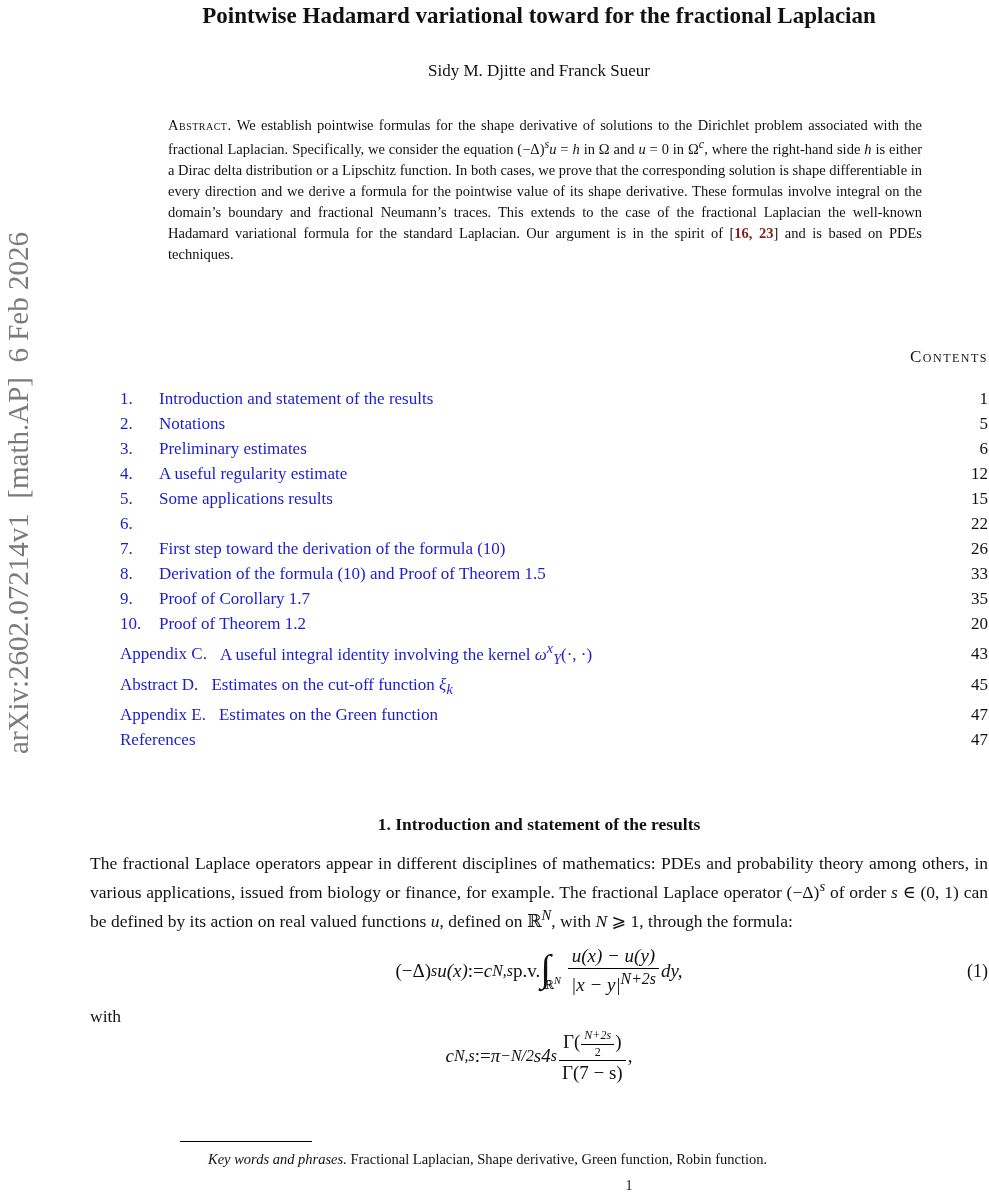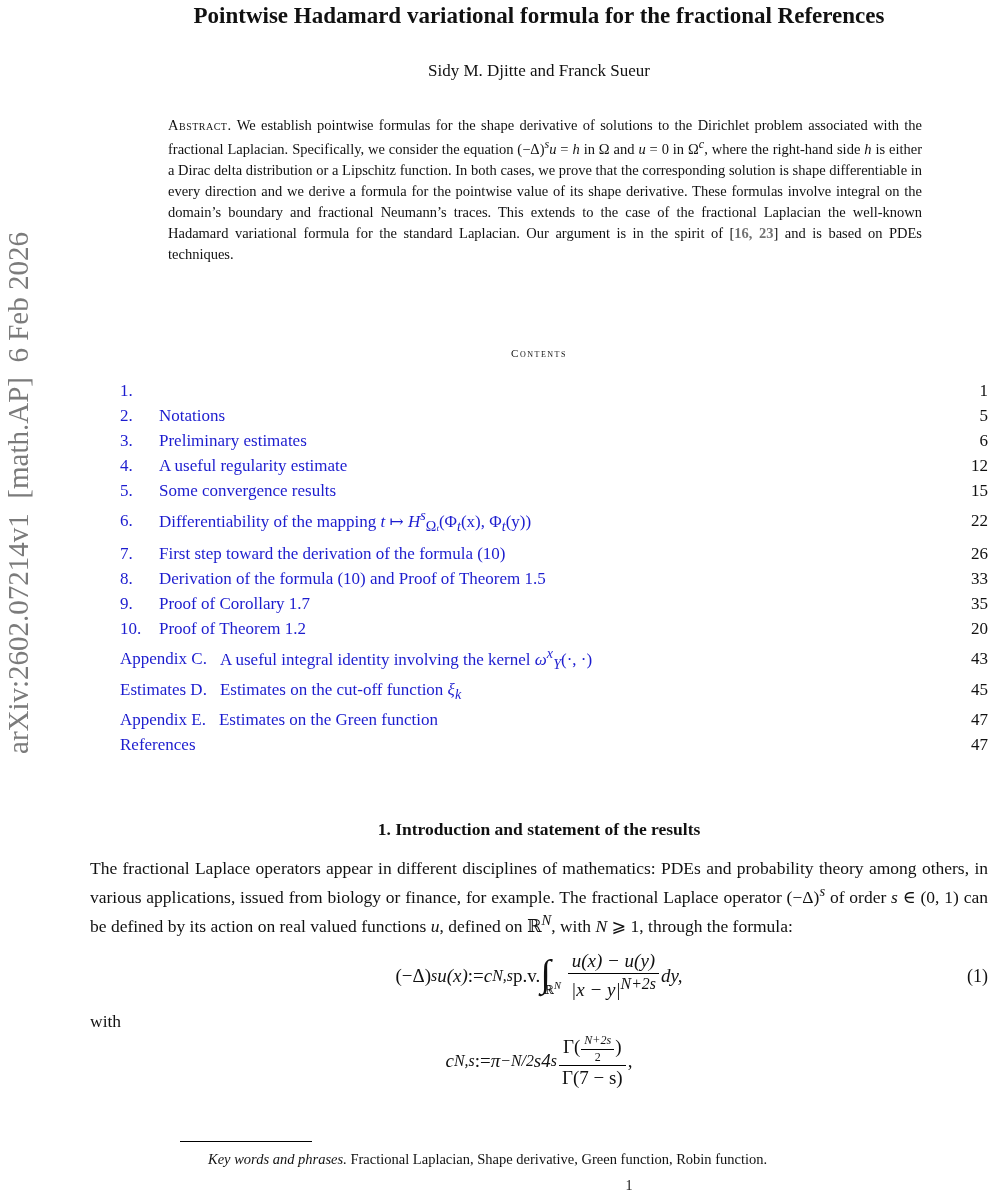--- a/index.html
+++ b/index.html
@@ -3,21 +3,21 @@
 <meta charset="utf-8">
 <style>
   html,body{margin:0;padding:0;}
   body{
     width:989px;height:1200px;position:relative;overflow:hidden;
     background:#ffffff;color:#111;
     font-family:"Liberation Serif","DejaVu Serif",serif;
   }
   .it{font-style:italic;}
   .tiny{font-size:9px;}
-  .cite{color:#737373;font-weight:bold;}
+  .cite{color:#7f1d1d;font-weight:bold;}
 
   .watermark{
     position:absolute;top:858px;left:2px;width:730px;
     transform:rotate(-90deg);transform-origin:0 0;
     font-size:29px;color:#7b7b7b;text-align:center;white-space:pre;
   }
 
   .page{position:absolute;left:90px;top:0;width:898px;}
 
   .title{
@@ -26,21 +26,21 @@
   }
   .authors{text-align:center;font-size:17px;margin-top:30px;}
 
   .abstract{
     margin:34px 66px 0 78px;
     font-size:14.5px;line-height:1.45;text-align:justify;
   }
   .sc{font-variant:small-caps;letter-spacing:0.5px;}
 
   .contents-head{
-    text-align:center;margin-top:82px;font-size:11px;
+    text-align:right;margin-top:82px;font-size:17px;
     font-variant:small-caps;letter-spacing:1.5px;
   }
 
   .toc{margin-top:19px;margin-left:30px;font-size:17px;color:#1c1ccf;}
   .toc-row{display:flex;align-items:baseline;line-height:25px;}
   .toc-prefix{display:inline-block;min-width:26px;margin-right:13px;}
   .toc-prefix:empty{display:none;margin:0;}
   .toc-fill{flex:1;}
   .toc-page{color:#111;}
 
@@ -68,31 +68,32 @@
   .footnote-text{text-indent:28px;}
   .pagenum{position:absolute;left:90px;top:1178px;width:898px;text-align:center;font-size:14px;}
 </style>
 </head>
 <body>
 
 <div class="watermark">arXiv:2602.07214v1  [math.AP]  6 Feb 2026</div>
 
 <div class="page">
 
-  <div class="title">Pointwise Hadamard variational formula for the fractional References</div>
+  <div class="title">Pointwise Hadamard variational toward for the fractional Laplacian</div>
 
   <div class="authors">Sidy M. Djitte and Franck Sueur</div>
 
   <div class="abstract"><span class="sc">Abstract.</span><span><span>  We establish pointwise formulas for the shape derivative of solutions to the Dirichlet problem associated with the fractional Laplacian. Specifically, we consider the equation (−Δ)</span><sup class="it">s</sup><span class="it">u</span><span> = </span><span class="it">h</span><span> in Ω and </span><span class="it">u</span><span> = 0 in Ω</span><sup class="it">c</sup><span>, where the right-hand side </span><span class="it">h</span><span> is either a Dirac delta distribution or a Lipschitz function. In both cases, we prove that the corresponding solution is shape differentiable in every direction and we derive a formula for the pointwise value of its shape derivative. These formulas involve integral on the domain’s boundary and fractional Neumann’s traces. This extends to the case of the fractional Laplacian the well-known Hadamard variational formula for the standard Laplacian. Our argument is in the spirit of [</span><span class="cite">16, 23</span><span>] and is based on PDEs techniques.</span></span></div>
 
   <div class="contents-head">Contents</div>
 
   <div class="toc">
     <div class="toc-row">
       <span class="toc-prefix">1.</span>
+      <span class="toc-label"><span>Introduction and statement of the results</span></span>
       <span class="toc-fill"></span>
       <span class="toc-page">1</span>
     </div>
 
     <div class="toc-row">
       <span class="toc-prefix">2.</span>
       <span class="toc-label"><span>Notations</span></span>
       <span class="toc-fill"></span>
       <span class="toc-page">5</span>
     </div>
@@ -106,28 +107,27 @@
 
     <div class="toc-row">
       <span class="toc-prefix">4.</span>
       <span class="toc-label"><span>A useful regularity estimate</span></span>
       <span class="toc-fill"></span>
       <span class="toc-page">12</span>
     </div>
 
     <div class="toc-row">
       <span class="toc-prefix">5.</span>
-      <span class="toc-label"><span>Some convergence results</span></span>
+      <span class="toc-label"><span>Some applications results</span></span>
       <span class="toc-fill"></span>
       <span class="toc-page">15</span>
     </div>
 
     <div class="toc-row">
       <span class="toc-prefix">6.</span>
-      <span class="toc-label"><span>Differentiability of the mapping </span><span class="it">t</span><span> ↦ </span><span class="it">H</span><sup class="it">s</sup><sub>Ω</sub><sub class="it tiny">t</sub><span>(Φ</span><sub class="it">t</sub><span>(x), Φ</span><sub class="it">t</sub><span>(y))</span></span>
       <span class="toc-fill"></span>
       <span class="toc-page">22</span>
     </div>
 
     <div class="toc-row">
       <span class="toc-prefix">7.</span>
       <span class="toc-label"><span>First step toward the derivation of the formula (10)</span></span>
       <span class="toc-fill"></span>
       <span class="toc-page">26</span>
     </div>
@@ -156,21 +156,21 @@
 
 
     <div class="toc-row">
       <span class="toc-prefix">Appendix C.</span>
       <span class="toc-label"><span>A useful integral identity involving the kernel </span><span class="it">ω</span><sup class="it">x</sup><sub class="it">Y</sub><span>(·, ·)</span></span>
       <span class="toc-fill"></span>
       <span class="toc-page">43</span>
     </div>
 
     <div class="toc-row">
-      <span class="toc-prefix">Estimates D.</span>
+      <span class="toc-prefix">Abstract D.</span>
       <span class="toc-label"><span>Estimates on the cut-off function </span><span class="it">ξ</span><sub class="it">k</sub></span>
       <span class="toc-fill"></span>
       <span class="toc-page">45</span>
     </div>
 
     <div class="toc-row">
       <span class="toc-prefix">Appendix E.</span>
       <span class="toc-label"><span>Estimates on the Green function</span></span>
       <span class="toc-fill"></span>
       <span class="toc-page">47</span>

